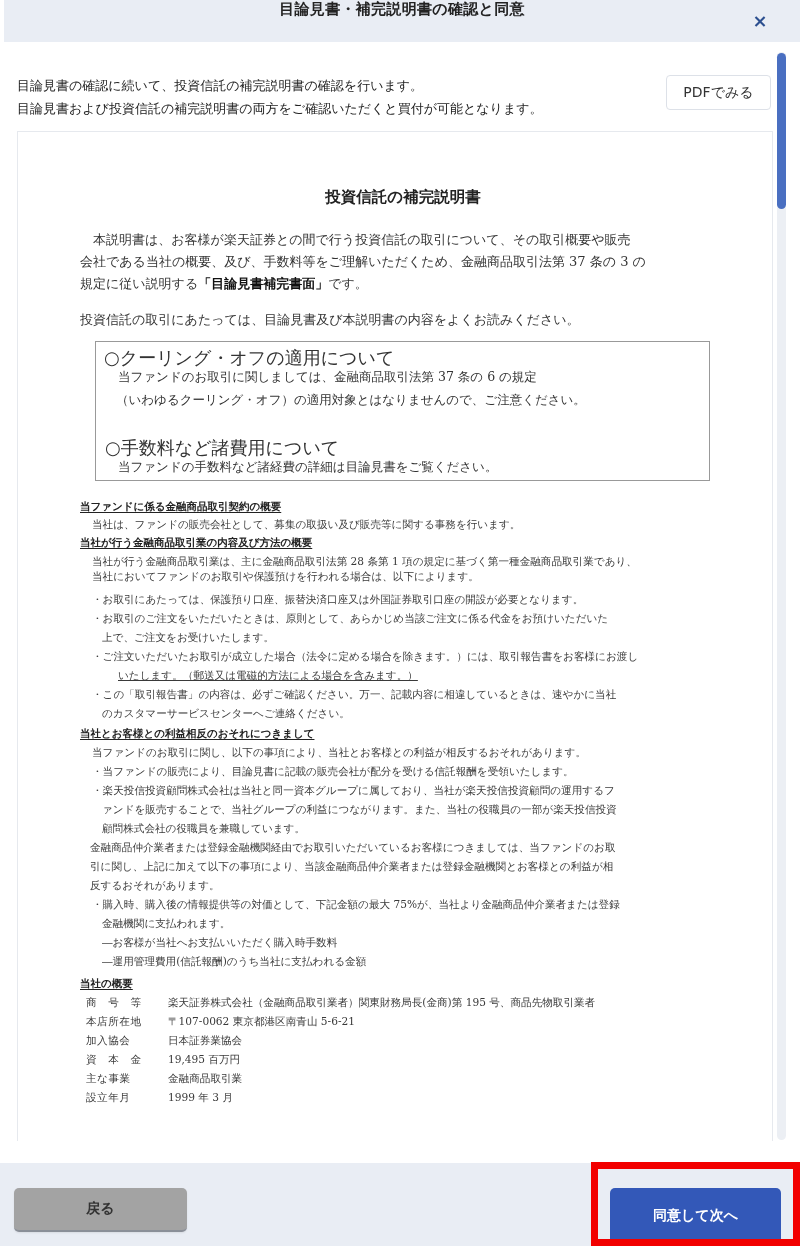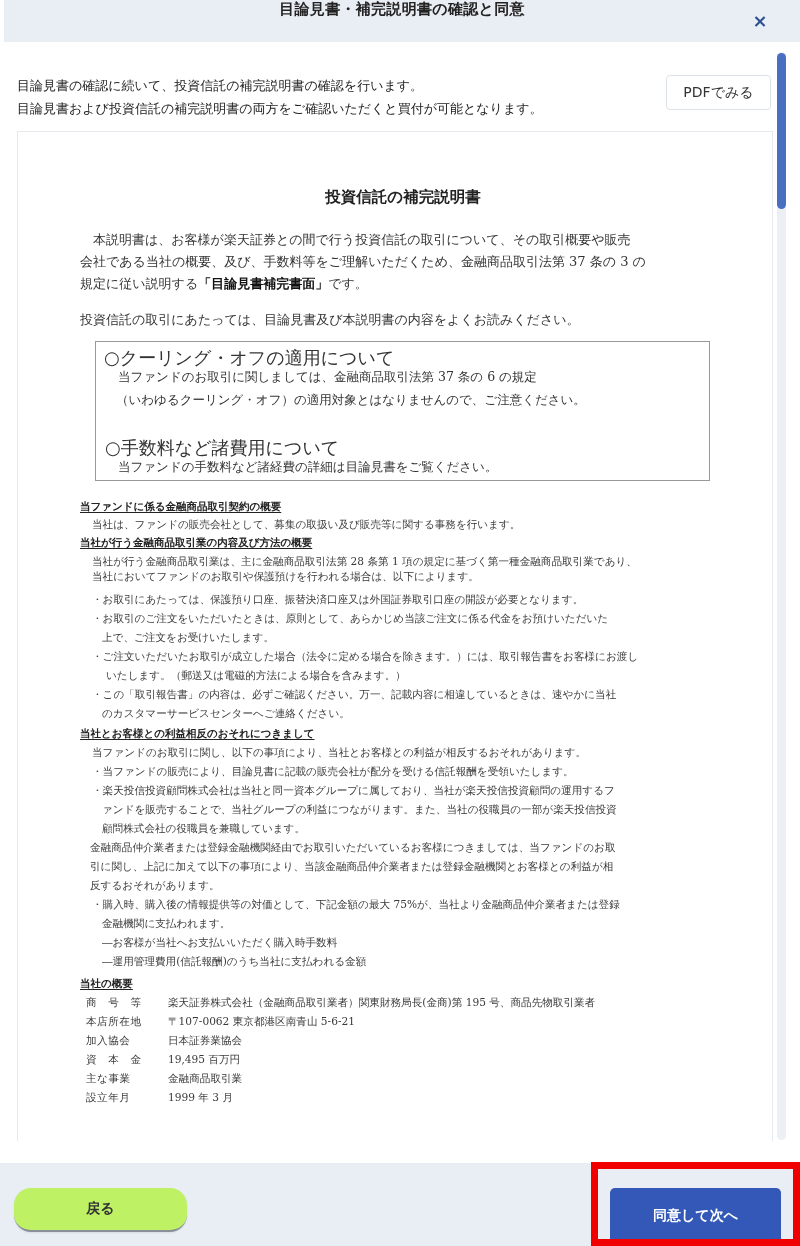--- a/index.html
+++ b/index.html
@@ -61,21 +61,21 @@
   .scroll-thumb {
     position: absolute; left: 777px; top: 53px; width: 9px; height: 156px;
     background: #4a6fc1; border-radius: 5px;
   }
 
   .footer {
     position: absolute; left: 0; top: 1163px; width: 800px; height: 83px; background: #e9edf4;
   }
   .back-btn {
     position: absolute; left: 14px; top: 1188px; width: 173px; height: 44px;
-    background: #bef264; border-radius: 17px; border-bottom: 2px solid #8a8f98;
+    background: #a3a3a3; border-radius: 5px; border-bottom: 2px solid #8a8f98;
     box-shadow: 0 1px 2px rgba(0,0,0,0.08);
     display: flex; align-items: center; justify-content: center;
     font-size: 14px; font-weight: bold; color: #333; cursor: pointer;
   }
   .next-btn {
     position: absolute; left: 610px; top: 1188px; width: 171px; height: 56px;
     background: #3358b8; border-radius: 5px;
     display: flex; align-items: center; justify-content: center;
     font-size: 14px; font-weight: bold; color: #fff; cursor: pointer;
   }
@@ -122,21 +122,21 @@
     <div class="sec sec-head" style="top:368px;">当ファンドに係る金融商品取引契約の概要</div>
     <div class="ln" style="left:14px; top:386px;">当社は、ファンドの販売会社として、募集の取扱い及び販売等に関する事務を行います。</div>
 
     <div class="sec sec-head" style="top:404px;">当社が行う金融商品取引業の内容及び方法の概要</div>
     <div class="ln" style="left:14px; top:423px;">当社が行う金融商品取引業は、主に金融商品取引法第 28 条第 1 項の規定に基づく第一種金融商品取引業であり、</div>
     <div class="ln" style="left:14px; top:438px;">当社においてファンドのお取引や保護預けを行われる場合は、以下によります。</div>
     <div class="ln" style="left:14px; top:461px;">・お取引にあたっては、保護預り口座、振替決済口座又は外国証券取引口座の開設が必要となります。</div>
     <div class="ln" style="left:14px; top:480px;">・お取引のご注文をいただいたときは、原則として、あらかじめ当該ご注文に係る代金をお預けいただいた</div>
     <div class="ln" style="left:24px; top:499px;">上で、ご注文をお受けいたします。</div>
     <div class="ln" style="left:14px; top:518px;">・ご注文いただいたお取引が成立した場合（法令に定める場合を除きます。）には、取引報告書をお客様にお渡し</div>
-    <div class="ln" style="left:28px; top:537px;">いたします。（郵送又は電磁的方法による場合を含みます。）</div>
+    <div class="ln" style="left:40px; top:537px;text-decoration:underline;">いたします。（郵送又は電磁的方法による場合を含みます。）</div>
     <div class="ln" style="left:14px; top:556px;">・この「取引報告書」の内容は、必ずご確認ください。万一、記載内容に相違しているときは、速やかに当社</div>
     <div class="ln" style="left:24px; top:575px;">のカスタマーサービスセンターへご連絡ください。</div>
 
     <div class="sec sec-head" style="top:595px;">当社とお客様との利益相反のおそれにつきまして</div>
     <div class="ln" style="left:14px; top:614px;">当ファンドのお取引に関し、以下の事項により、当社とお客様との利益が相反するおそれがあります。</div>
     <div class="ln" style="left:14px; top:633px;">・当ファンドの販売により、目論見書に記載の販売会社が配分を受ける信託報酬を受領いたします。</div>
     <div class="ln" style="left:14px; top:652px;">・楽天投信投資顧問株式会社は当社と同一資本グループに属しており、当社が楽天投信投資顧問の運用するフ</div>
     <div class="ln" style="left:24px; top:671px;">ァンドを販売することで、当社グループの利益につながります。また、当社の役職員の一部が楽天投信投資</div>
     <div class="ln" style="left:24px; top:690px;">顧問株式会社の役職員を兼職しています。</div>
     <div class="ln" style="left:12px; top:709px;">金融商品仲介業者または登録金融機関経由でお取引いただいているお客様につきましては、当ファンドのお取</div>

